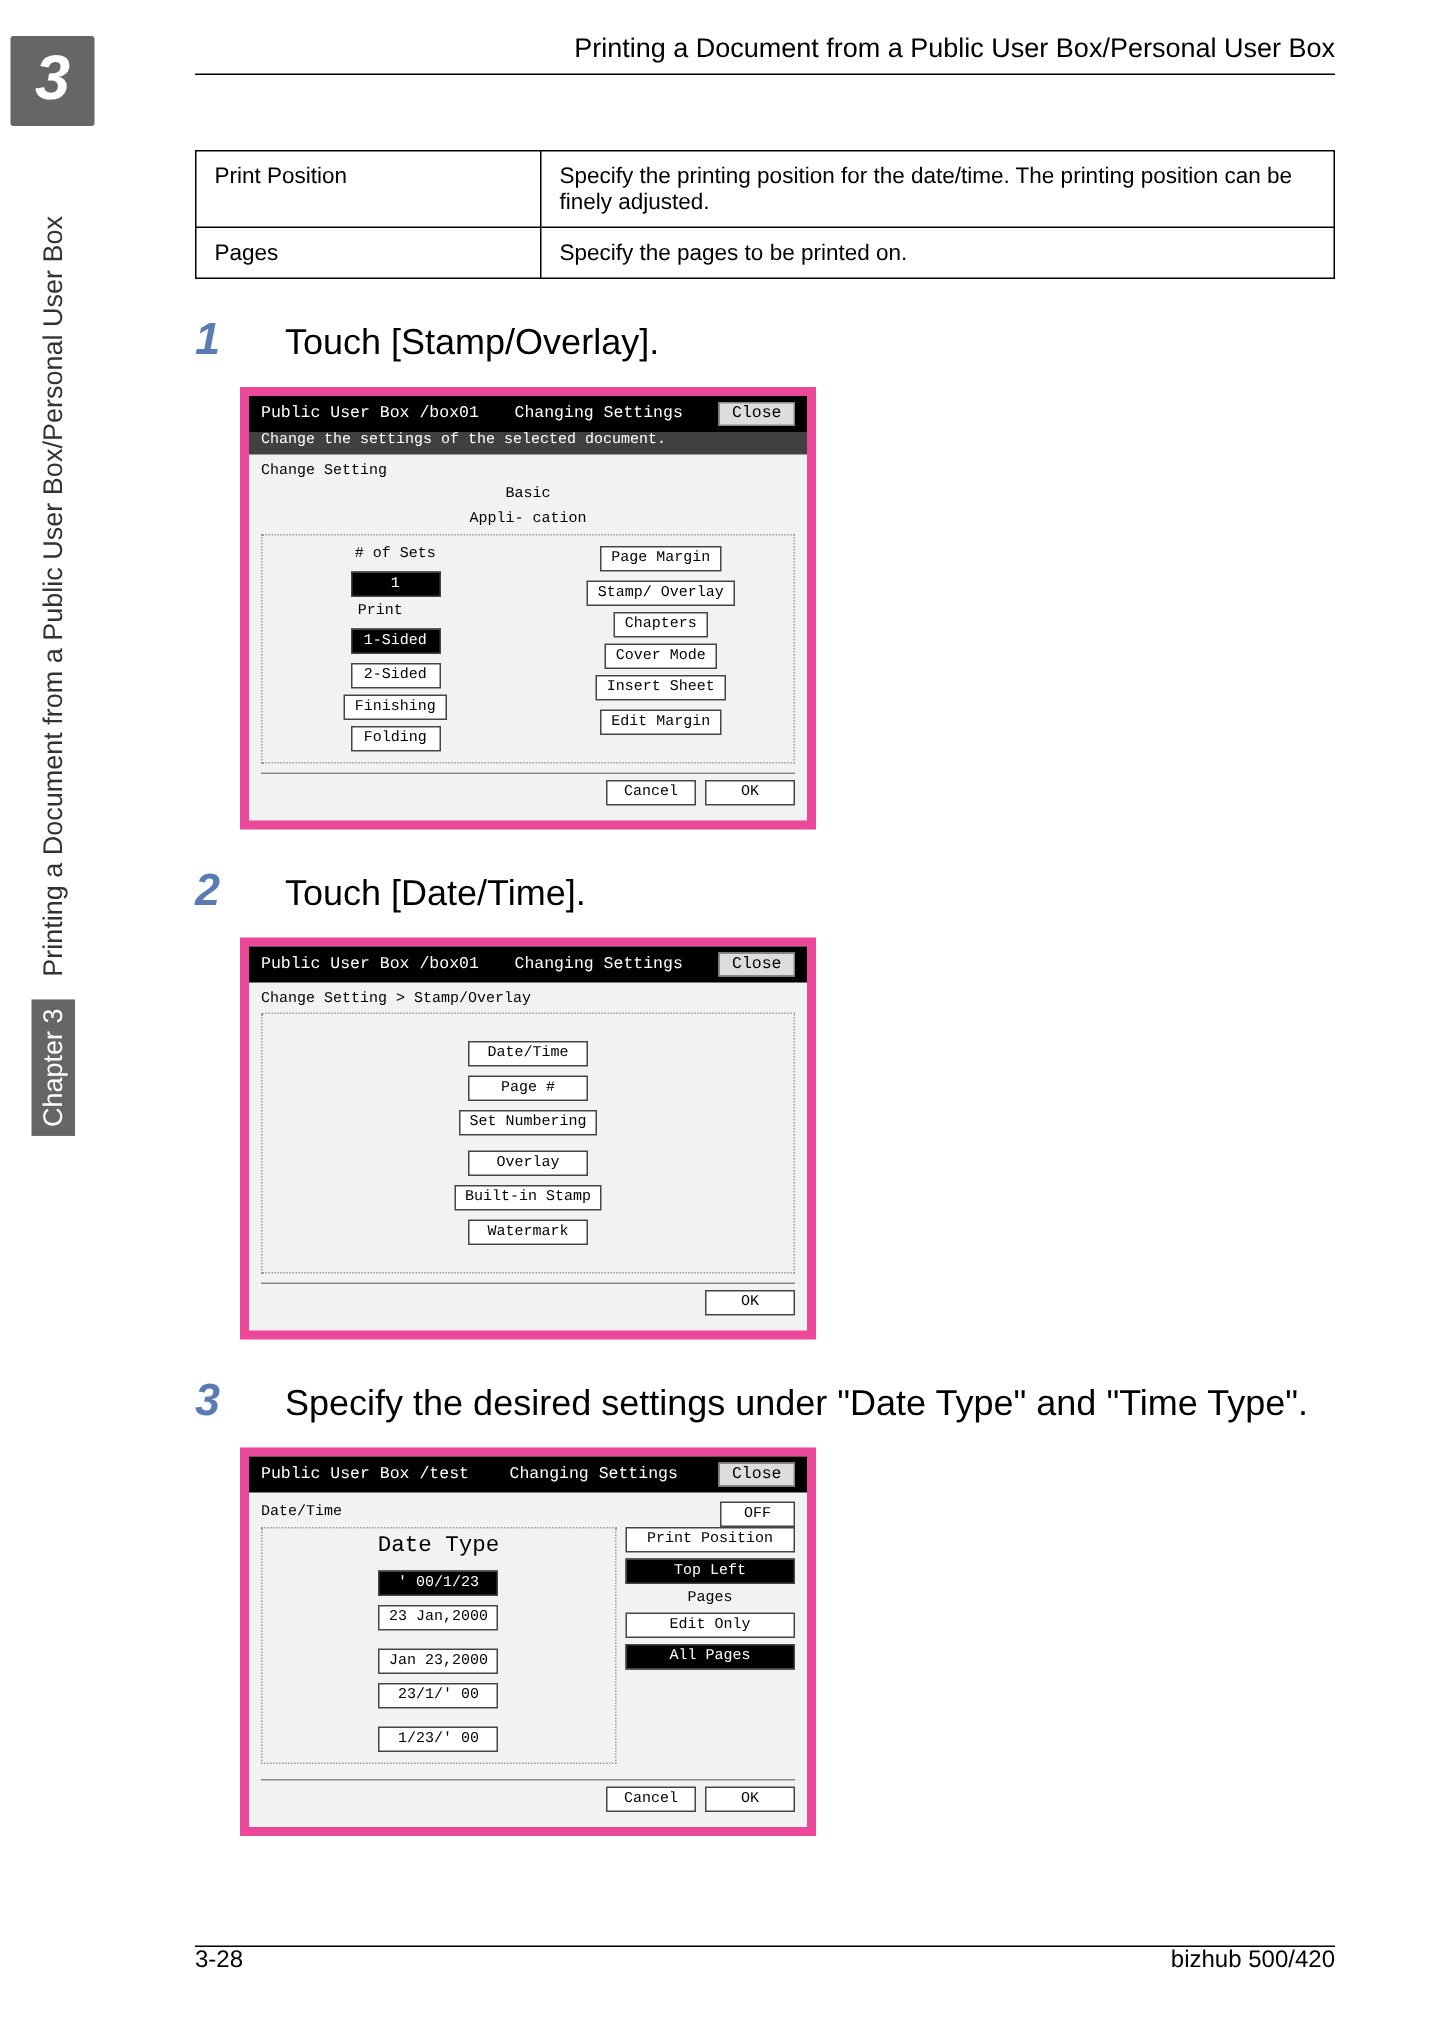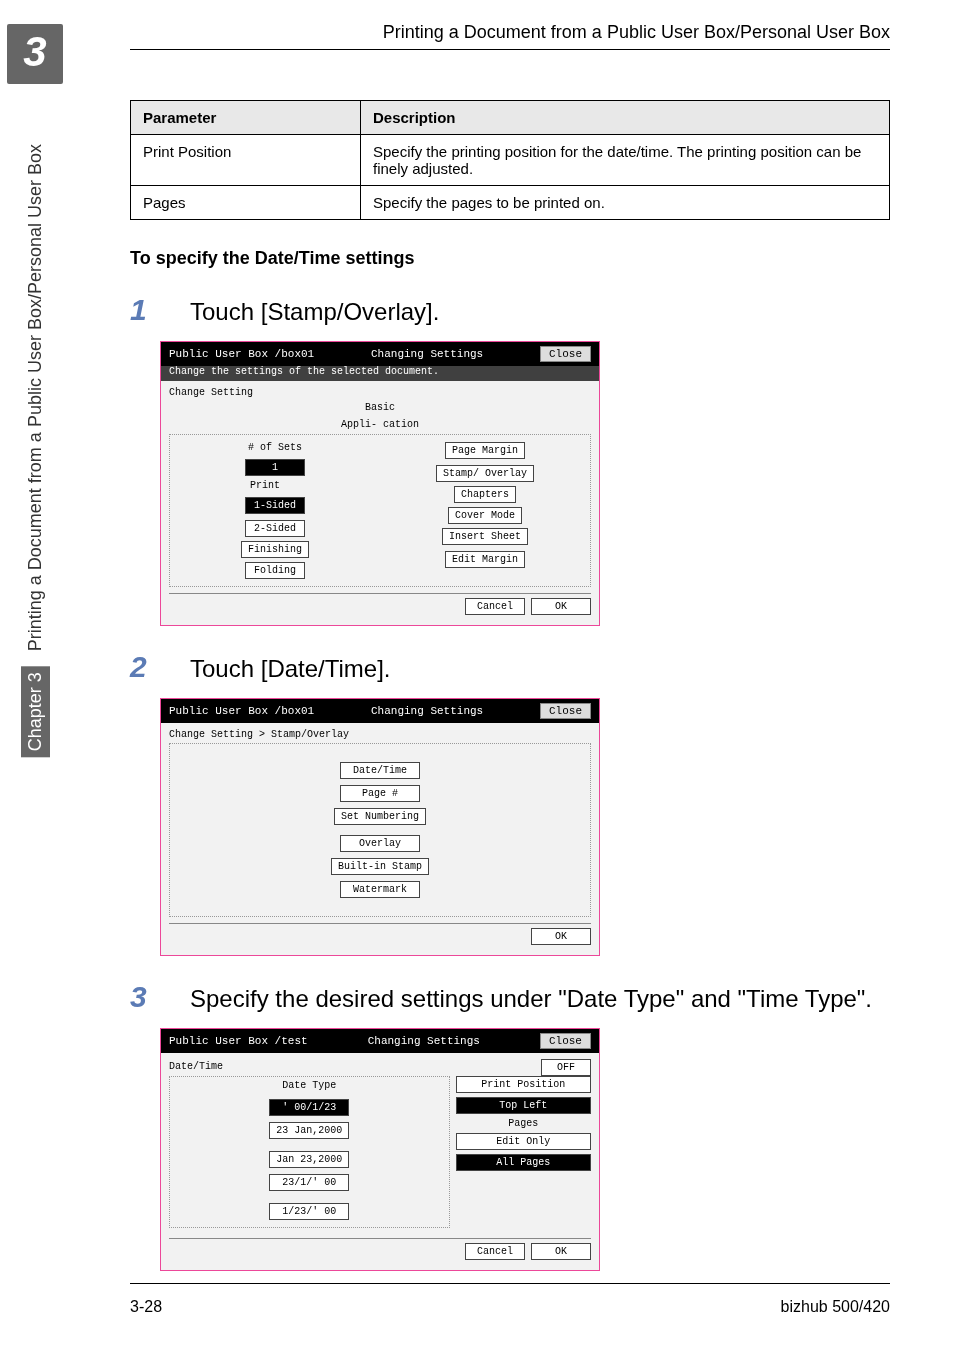--- a/index.html
+++ b/index.html
@@ -13,34 +13,34 @@
     .header-row { display: flex; justify-content: space-between; align-items: baseline; }
     .chap-title { font-size: 18px; }
     .tbl { width: 100%; border-collapse: collapse; margin-top: 50px; font-size: 15px; }
     .tbl th, .tbl td { border: 1px solid #000; padding: 8px 12px; text-align: left; vertical-align: top; }
     .tbl th { background: #e8e8e8; font-weight: bold; }
     .tbl td.p { width: 230px; }
     h4.sect { font-size: 18px; font-weight: bold; margin-top: 28px; }
     .step { display: flex; align-items: baseline; margin-top: 24px; }
     .step-num { font-size: 30px; font-weight: bold; color: #5b7bb5; width: 60px; font-style: italic; }
     .step-text { font-size: 24px; }
-    .screenshot { margin-left: 30px; margin-top: 14px; width: 440px; border: 1px solid #ec4899; background: #f2f2f2; font-family: 'Courier New', monospace; font-size: 11px; color: #000; }
+    .screenshot { margin-left: 30px; margin-top: 14px; width: 384px; border: 6px solid #ec4899; background: #f2f2f2; font-family: 'Courier New', monospace; font-size: 11px; color: #000; }
     .scr-head { background: #000; color: #fff; padding: 4px 8px; display: flex; justify-content: space-between; align-items: center; }
     .scr-head .close-btn { background: #ddd; color: #000; padding: 1px 8px; border: 1px solid #888; font-size: 11px; }
     .scr-body { padding: 6px 8px 10px 8px; }
     .scr-row { display: flex; gap: 6px; align-items: center; margin: 4px 0; flex-wrap: wrap; flex-direction: column; }
     .scr-btn { background: #fff; border: 1px solid #444; padding: 2px 6px; font-size: 10px; display: inline-block; min-width: 60px; text-align: center; }
     .scr-btn.sel { background: #000; color: #fff; }
     .scr-label { font-size: 10px; min-width: 50px; }
     .scr-foot { display: flex; justify-content: flex-end; gap: 6px; border-top: 1px solid #888; margin-top: 6px; padding-top: 4px; }
     .scr-sub { font-size: 10px; margin-bottom: 3px; }
     .sgroup { border: 1px dotted #999; padding: 3px 4px; margin-bottom: 4px; }
     .scr3-cols { display: flex; gap: 6px; }
     .scr3-col { display: flex; flex-direction: column; gap: 4px; }
-    .footer { position: absolute; bottom: 36px; left: 130px; width: 760px; display: flex; justify-content: space-between; font-size: 16px; border-top: 1px solid #000; padding-top: 14px; }
+    .footer { position: absolute; bottom: 36px; left: 130px; width: 760px; display: flex; justify-content: space-between; font-size: 16px; border-top: 1px solid #000; padding-top: 0; }
   </style>
 </head>
 <body>
 
 <div class="side-tab">
   <div class="chapter-num">3</div>
   <div class="side-text">
     <span class="chap">Chapter 3</span>
     <span>Printing a Document from a Public User Box/Personal User Box</span>
   </div>
@@ -48,36 +48,31 @@
 
 <div class="content">
   <div class="header-row">
     <span style="width:30px"></span>
     <span class="chap-title">Printing a Document from a Public User Box/Personal User Box</span>
   </div>
   <div class="top-rule"></div>
 
   <table class="tbl">
     <tbody>
-        <tr>
-      <th>Parameter</th>
-      <th>Description</th>
-    </tr>
     <tr>
       <td class="p">Print Position</td>
       <td>Specify the printing position for the date/time. The printing position can be finely adjusted.</td>
     </tr>
     <tr>
       <td class="p">Pages</td>
       <td>Specify the pages to be printed on.</td>
     </tr>
   </tbody>
     </table>
 
-  <h4 class="sect">To specify the Date/Time settings</h4>
 
   <div class="step">
     <div class="step-num">1</div>
     <div class="step-text">Touch [Stamp/Overlay].</div>
   </div>
 
   <div class="screenshot">
     <div class="scr-head">
       <span>Public User Box  /box01</span>
       <span>Changing Settings</span>
@@ -174,21 +169,21 @@
       <span>Changing Settings</span>
       <span class="close-btn">Close</span>
     </div>
     <div class="scr-body">
       <div style="display:flex;justify-content:space-between;align-items:center;">
         <span class="scr-sub">Date/Time</span>
         <span class="scr-btn" style="min-width:50px">OFF</span>
       </div>
       <div class="scr3-cols">
         <div class="scr3-col sgroup" style="flex:2">
-          <div style="text-align:center;font-size:10px;">Date Type</div>
+          <div style="text-align:center;font-size:15px;">Date Type</div>
           <div class="scr-row">
             <span class="scr-btn sel" style="min-width:80px">' 00/1/23</span>
             <span class="scr-btn" style="min-width:80px">23 Jan,2000</span>
           </div>
           <div class="scr-row">
             <span class="scr-btn" style="min-width:80px">Jan 23,2000</span>
             <span class="scr-btn" style="min-width:80px">23/1/' 00</span>
           </div>
           <div class="scr-row">
             <span class="scr-btn" style="min-width:80px">1/23/' 00</span>

